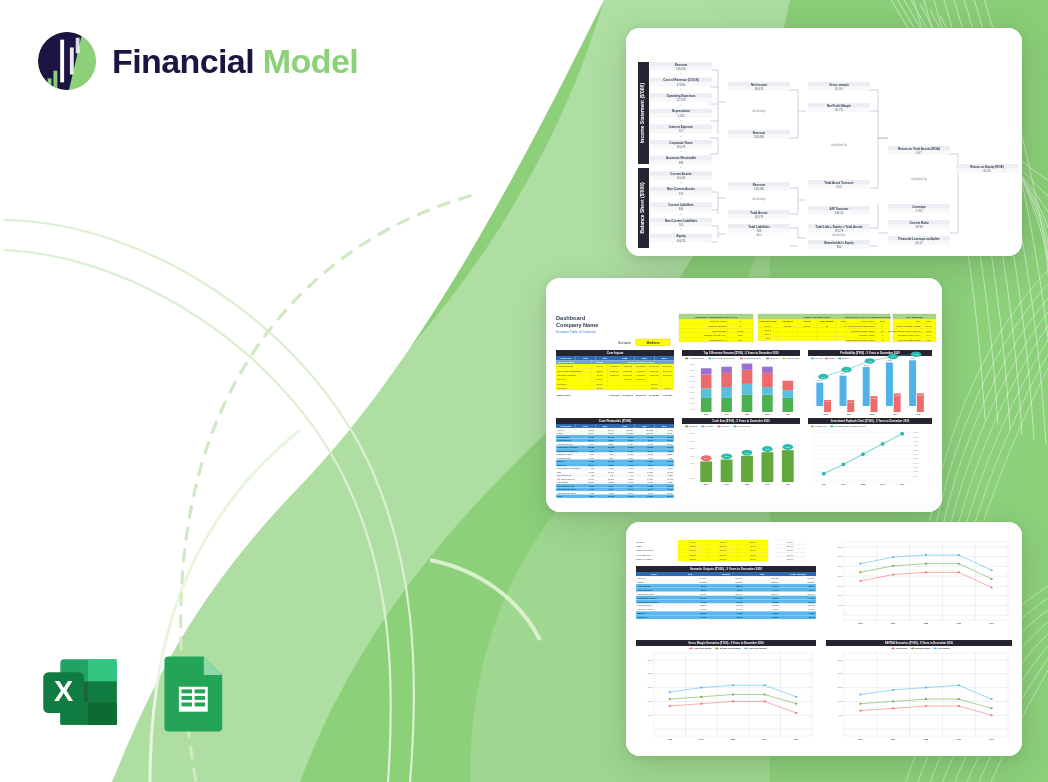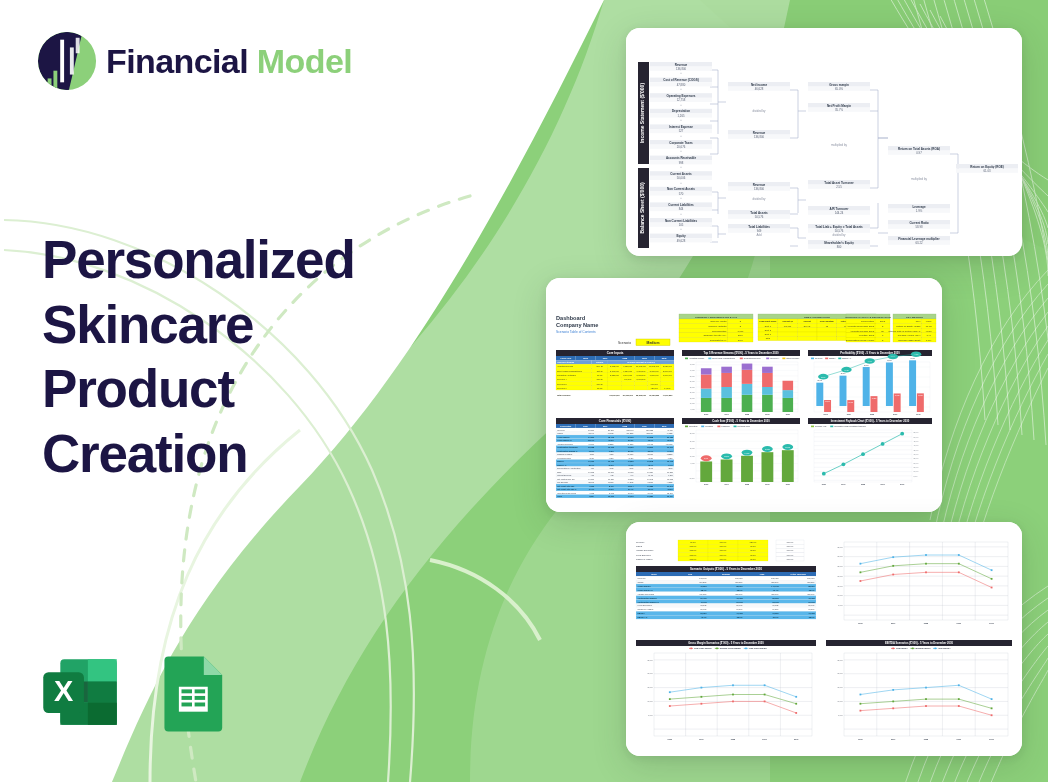--- a/index.html
+++ b/index.html
@@ -11,21 +11,21 @@
     position: relative;
   }
   #stage { position: absolute; inset: 0; width: 1048px; height: 782px; overflow: hidden; background: #fff; }
 
   
   .bg-svg { position: absolute; left: 0; top: 0; width: 1048px; height: 782px; }
 
   
   .left { position: absolute; left: 0; top: 0; width: 470px; height: 782px; }
 
-  .logo-row { position: absolute; left: 36px; top: 30px; display: flex; align-items: center; gap: 8px; }
+  .logo-row { position: absolute; left: 36px; top: 30px; display: flex; align-items: center; gap: 14px; }
   .logo-mark { width: 62px; height: 62px; flex: 0 0 auto; }
   .logo-text { font-size: 34px; font-weight: bold; letter-spacing: -0.6px; line-height: 1; white-space: nowrap; }
   .logo-text .w1 { color: #1c1544; }
   .logo-text .w2 { color: #8cd07a; position: relative; }
 
   .headline {
     position: absolute; left: 42px; top: 228px; width: 400px;
     font-size: 53px; font-weight: bold; line-height: 1.22;
     color: #1c1544; letter-spacing: -1.2px;
   }
@@ -151,21 +151,20 @@
           <rect x="18" y="42" width="4" height="20" fill="#8cd07a"></rect>
           <rect x="12" y="50" width="4" height="14" fill="#8cd07a"></rect>
           <rect x="33" y="36" width="5" height="26" fill="#1c1544" opacity=".0"></rect>
         </g>
       </svg>
       <div class="logo-text">
         <span class="w1">Financial</span><span>&nbsp;</span><span class="w2">Model</span>
       </div>
     </div>
 
-    <div class="headline">Personalized Skincare Product Creation</div>
 
     <div class="app-icons">
       <svg class="app-icon" viewBox="0 0 64 64">
         <rect x="17" y="7" width="43" height="50" rx="3" fill="#21a366"></rect>
         <rect x="38" y="7" width="22" height="17" fill="#33c481"></rect>
         <rect x="38" y="24" width="22" height="16" fill="#107c41"></rect>
         <rect x="17" y="24" width="21" height="16" fill="#185c37" opacity=".85"></rect>
         <rect x="17" y="40" width="43" height="17" fill="#107c41"></rect>
         <rect x="38" y="40" width="22" height="17" fill="#0b6b31"></rect>
         <rect x="4" y="17" width="31" height="31" rx="4" fill="#107c41"></rect>

